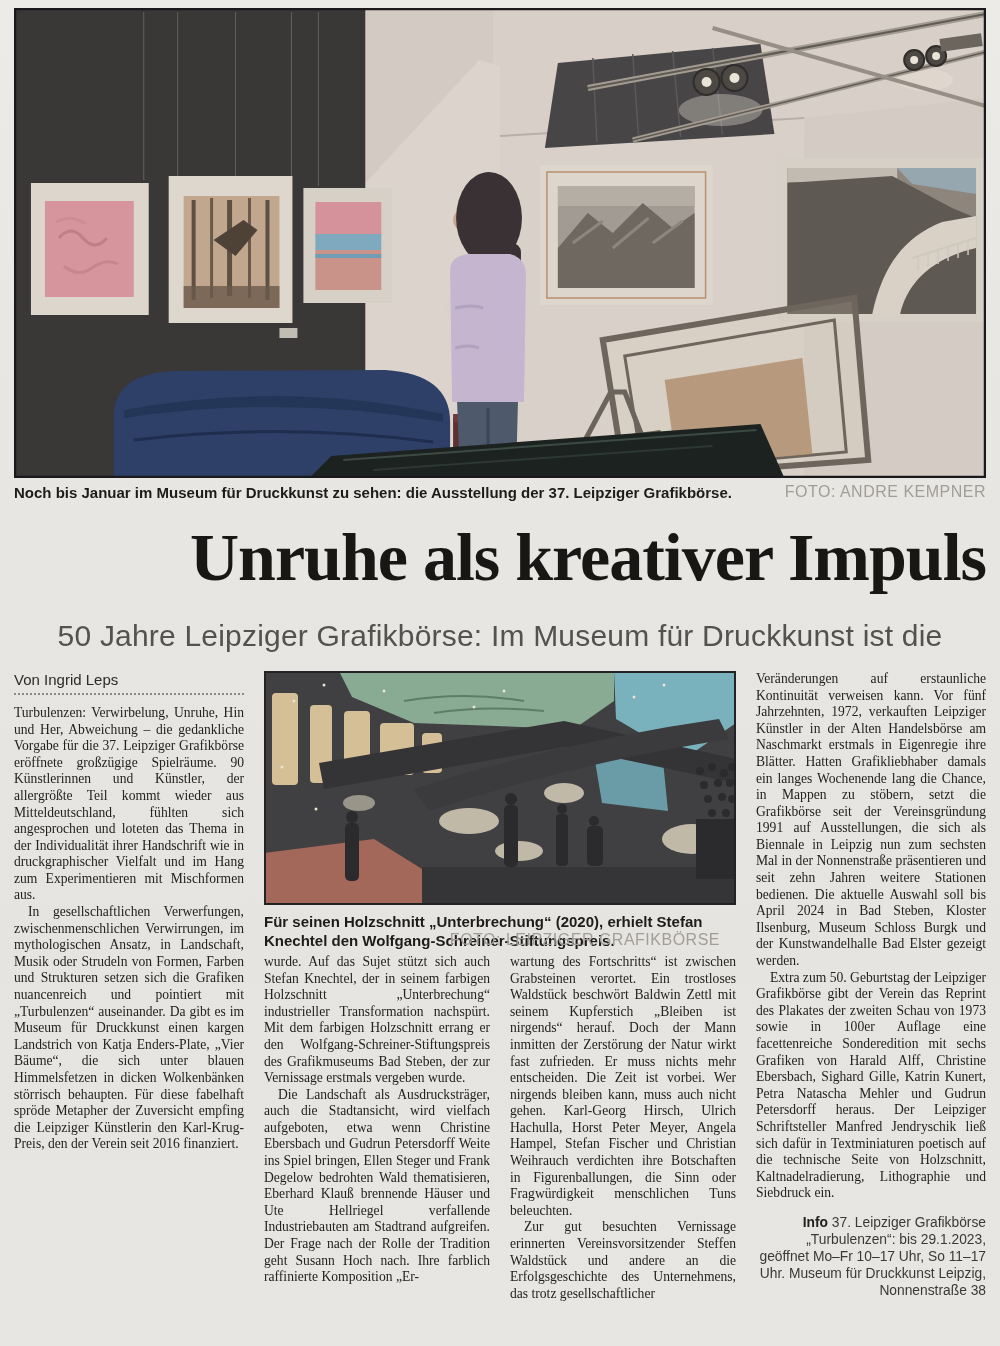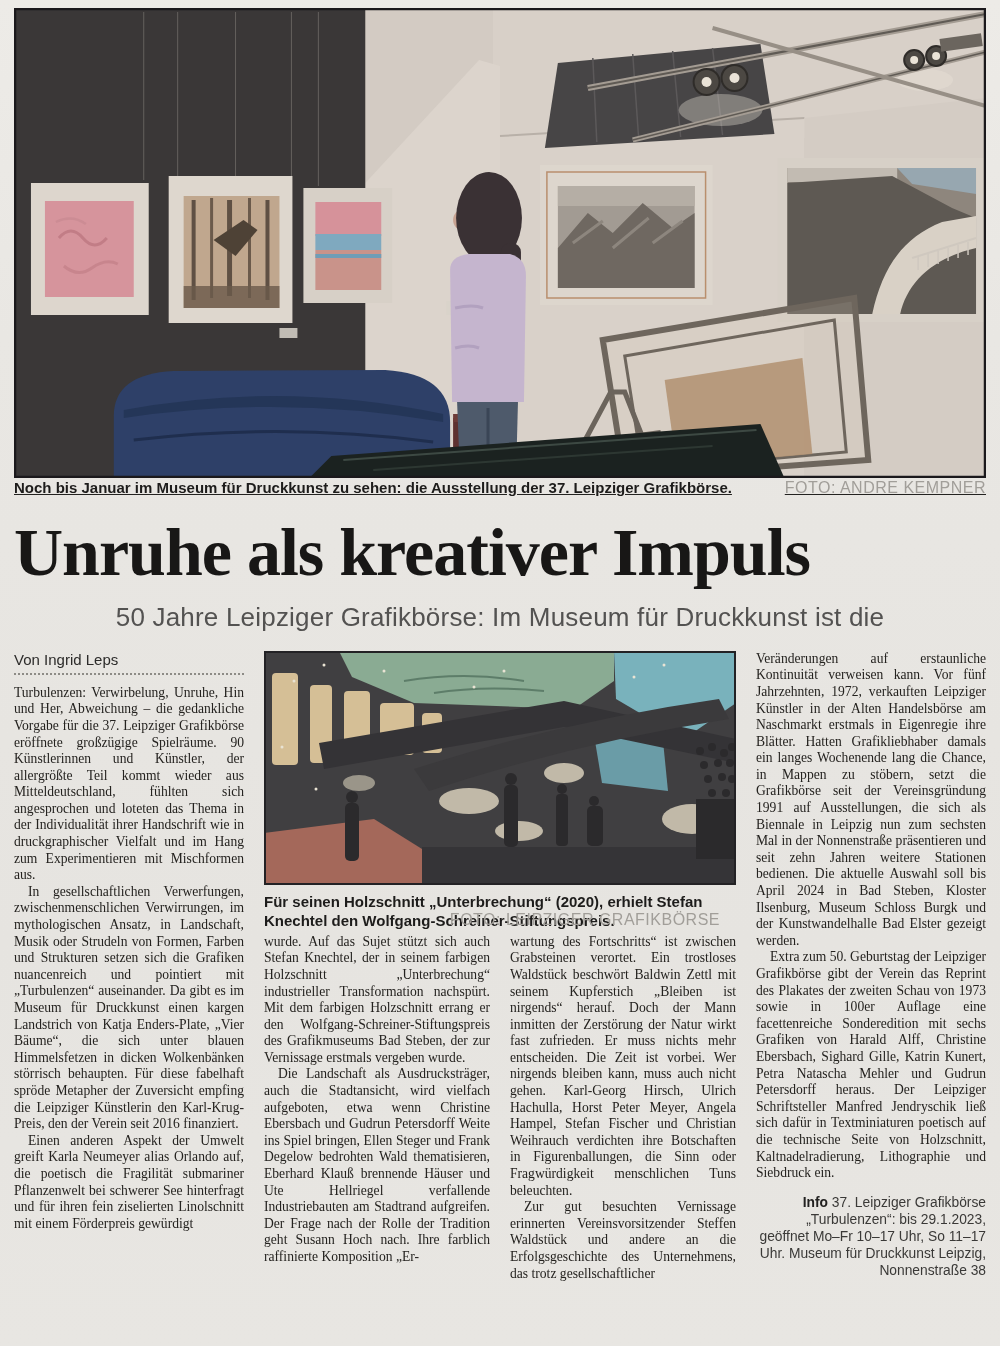--- a/index.html
+++ b/index.html
@@ -2,27 +2,27 @@
 <html lang="de"><head>
 <meta charset="utf-8">
 <style>
   html,body{margin:0;padding:0;background:#c9c7c4;}
   .page{position:relative;width:1000px;height:1346px;box-sizing:border-box;
         padding:8px 14px 0;overflow:hidden;
         background:linear-gradient(180deg,#edebe7 0%,#e9e7e3 25%,#e6e4e0 70%,#e8e6e2 100%);
         font-family:"Liberation Serif",serif;color:#232220;}
   .photo{margin:0;width:972px;height:470px;}
   .photo svg{display:block;width:100%;height:100%;}
-  .cap-row{display:flex;align-items:center;font-family:"Liberation Sans",sans-serif;text-decoration:underline;}
+  .cap-row{display:flex;align-items:flex-start;margin-top:5px;font-family:"Liberation Sans",sans-serif;}
   .cap{font-weight:bold;font-size:15px;color:#1d1c1b;line-height:1.3;}
   .credit{margin-left:auto;font-size:16px;color:#a19e99;letter-spacing:.5px;white-space:nowrap;}
-  .headline{margin:18px 0 12px;text-align:left;font-family:"Liberation Serif","DejaVu Serif",serif;
+  .headline{margin:18px 0 12px;text-align:right;font-family:"Liberation Serif","DejaVu Serif",serif;
             font-weight:600;font-size:68px;line-height:1.08;letter-spacing:-1px;color:#181716;}
-  .subhead{margin-top:12px;text-align:center;font-family:"Liberation Sans",sans-serif;
-           font-size:26px;line-height:1.3;color:#535251;letter-spacing:.2px;}
+  .subhead{margin-top:22px;text-align:center;font-family:"Liberation Sans",sans-serif;
+           font-size:30px;line-height:1.3;color:#535251;letter-spacing:.2px;}
   .cols{display:flex;gap:20px;margin-top:16px;height:701px;}
   .colA{flex:0 0 230px;overflow:hidden;}
   .colM{flex:0 0 472px;display:flex;flex-direction:column;}
   .colD{flex:0 0 230px;overflow:hidden;}
   .byline{font-family:"Liberation Sans",sans-serif;font-size:15px;color:#2c2b2a;padding-bottom:5px;}
   .rule{border-bottom:2px dotted #8d8b86;margin-bottom:10px;}
   .p{margin:0;font-size:13.6px;line-height:16.6px;text-align:justify;color:#24221f;
      hyphens:auto;-webkit-hyphens:auto;}
   .p + .p{text-indent:14px;}
   .artwork{margin:0;width:472px;height:234px;}
@@ -187,21 +187,20 @@
     <span>50 Jahre Leipziger Grafikbörse: Im Museum für Druckkunst ist die</span><br>
   </div>
 
   <div class="cols">
 
     <div class="colA">
       <div class="byline">Von Ingrid Leps</div>
       <div class="rule"></div>
       <p class="p">Turbulenzen: Verwirbelung, Unruhe, Hin und Her, Abweichung – die gedankliche Vorgabe für die 37. Leipziger Grafikbörse eröffnete großzügige Spielräume. 90 Künstlerinnen und Künstler, der allergrößte Teil kommt wieder aus Mitteldeutschland, fühlten sich angesprochen und loteten das Thema in der Individualität ihrer Handschrift wie in druckgraphischer Vielfalt und im Hang zum Experimentieren mit Mischformen aus.</p>
       <p class="p">In gesellschaftlichen Verwerfungen, zwischenmenschlichen Verwirrungen, im mythologischen Ansatz, in Landschaft, Musik oder Strudeln von Formen, Farben und Strukturen setzen sich die Grafiken nuancenreich und pointiert mit „Turbulenzen“ auseinander. Da gibt es im Museum für Druckkunst einen kargen Landstrich von Katja Enders-Plate, „Vier Bäume“, die sich unter blauen Himmelsfetzen in dicken Wolkenbänken störrisch behaupten. Für diese fabelhaft spröde Metapher der Zuversicht empfing die Leipziger Künstlerin den Karl-Krug-Preis, den der Verein seit 2016 finanziert.</p>
-      <p class="p">Einen anderen Aspekt der Umwelt greift Karla Neumeyer alias Orlando auf, die poetisch die Fragilität submariner Pflanzenwelt bei schwerer See hinterfragt und für ihren fein ziselierten Linolschnitt mit einem Förderpreis gewürdigt</p>
     </div>
 
     <div class="colM">
       <figure class="artwork">
         <svg viewBox="0 0 472 234" preserveAspectRatio="none">
           <rect width="472" height="234" fill="#403f41"></rect>
           <polygon points="75,0 350,0 350,30 310,58 150,52 88,26" fill="#8aab93"></polygon>
           <path d="M140,30 q60,-10 120,0 M170,42 q50,-8 110,-2" stroke="#5d7d69" stroke-width="2" fill="none"></path>
           <polygon points="350,0 472,0 472,52 420,88 352,48" fill="#79b2bc"></polygon>
           <polygon points="330,84 398,80 404,140 338,132" fill="#6fa6b2" opacity="0.9"></polygon>

